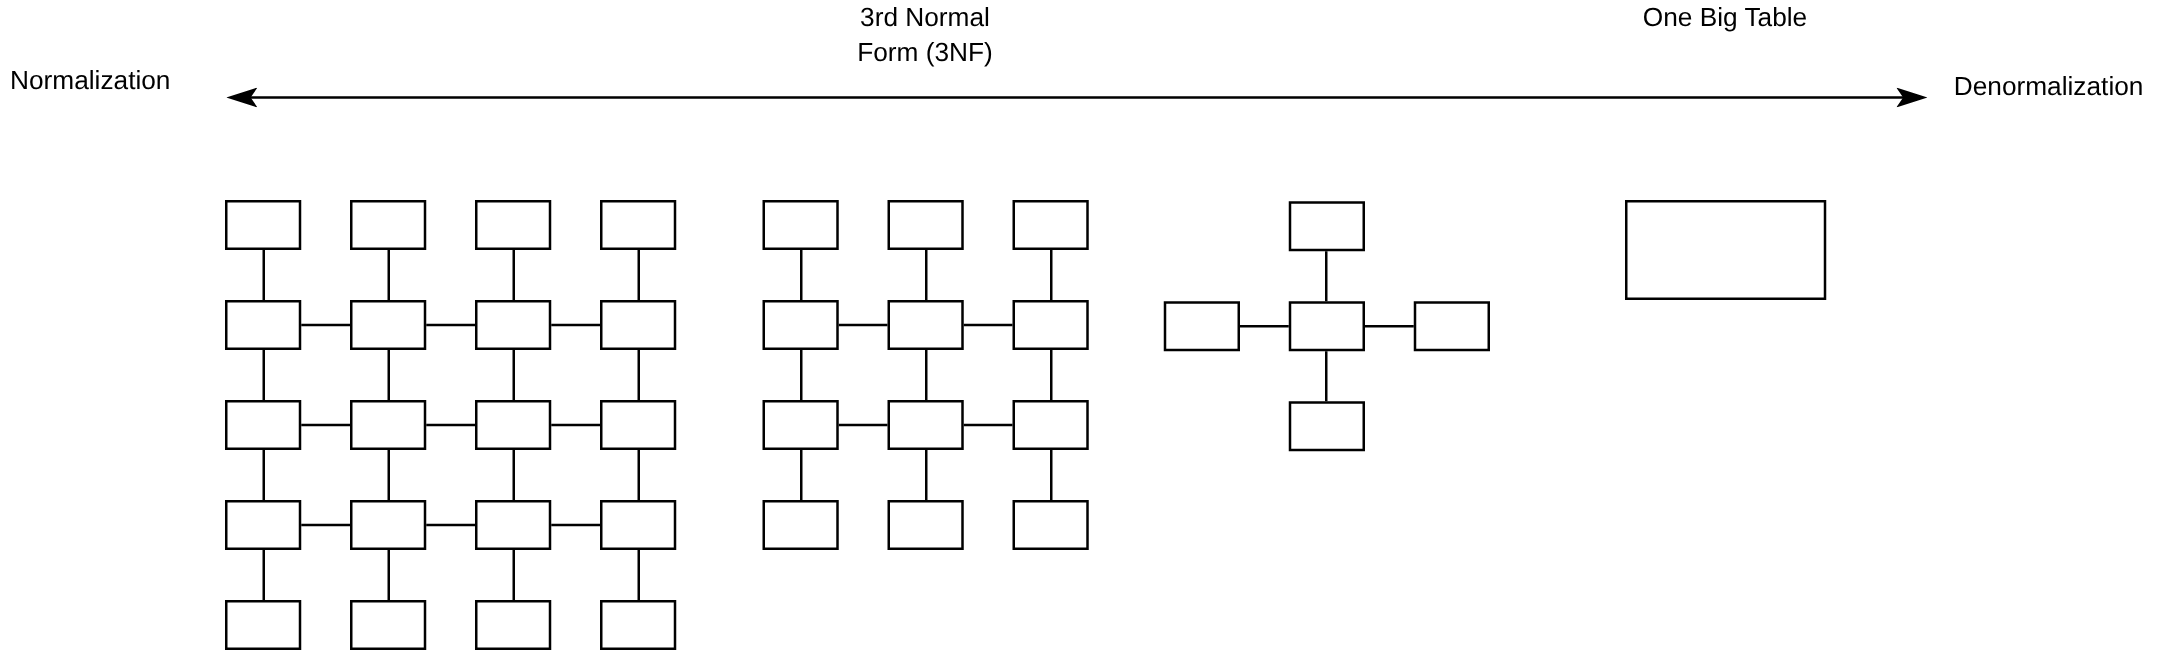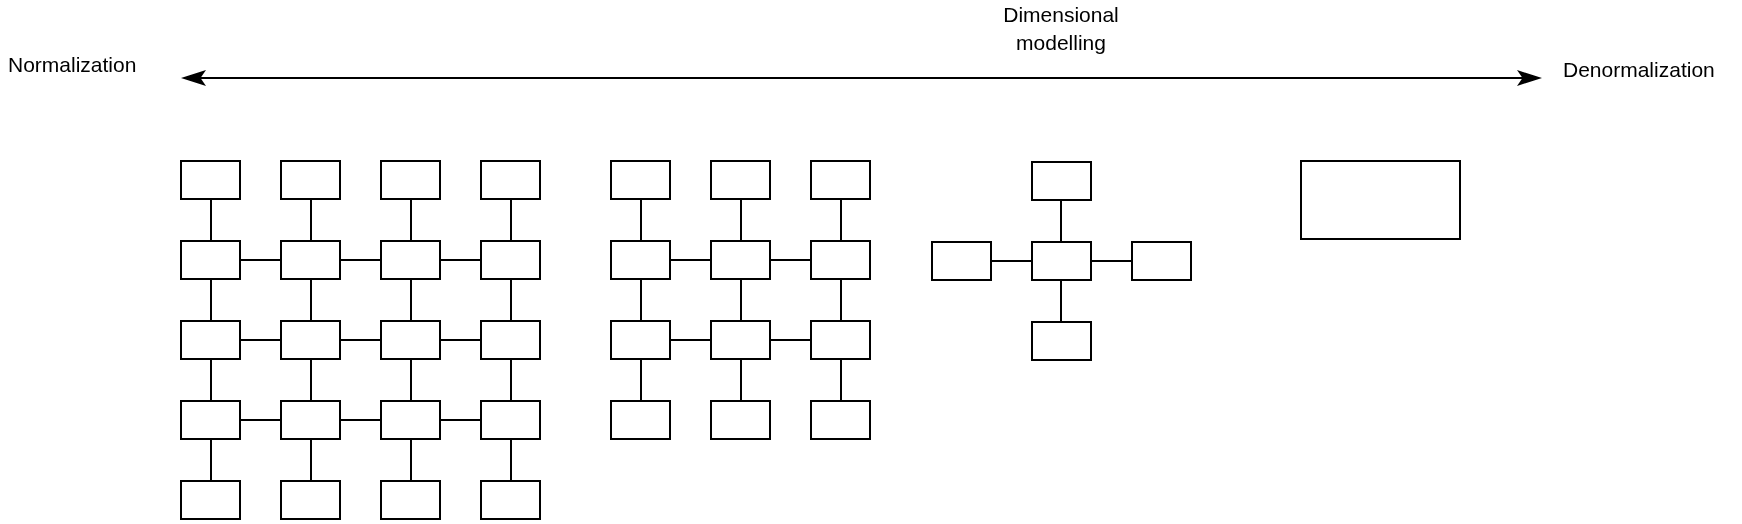--- a/index.html
+++ b/index.html
@@ -39,25 +39,26 @@
     border: 2px solid #000000;
     box-sizing: border-box;
   }
   .connector { position: absolute; background: #000000; }
 </style>
 </head>
 <body>
 
 <div class="canvas">
 
-  <div class="spectrum-label" style="left: 1061px;">
-    <div>Dimensional</div>
-    <div>modelling</div>
+  <div class="spectrum-label" style="left: 740px;">
+    <div>3rd Normal</div>
+    <div>Form (3NF)</div>
   </div>
   <div class="spectrum-label" style="left: 1380px;">
+    <div>One Big Table</div>
   </div>
 
   <div class="axis-label" id="axis-left">Normalization</div>
   <div class="axis-label" id="axis-right" style="left: 1563px;">Denormalization</div>
 
   <div class="arrow-shaft" id="arrow-shaft" style="left: 199px; width: 1325px; top: 77px;"></div>
   <div class="arrow-head left" id="arrow-head-left" style="left: 181px; top: 70px;"></div>
   <div class="arrow-head right" id="arrow-head-right" style="left: 1517px; top: 70px;"></div>
 
   <div id="diagrams">

